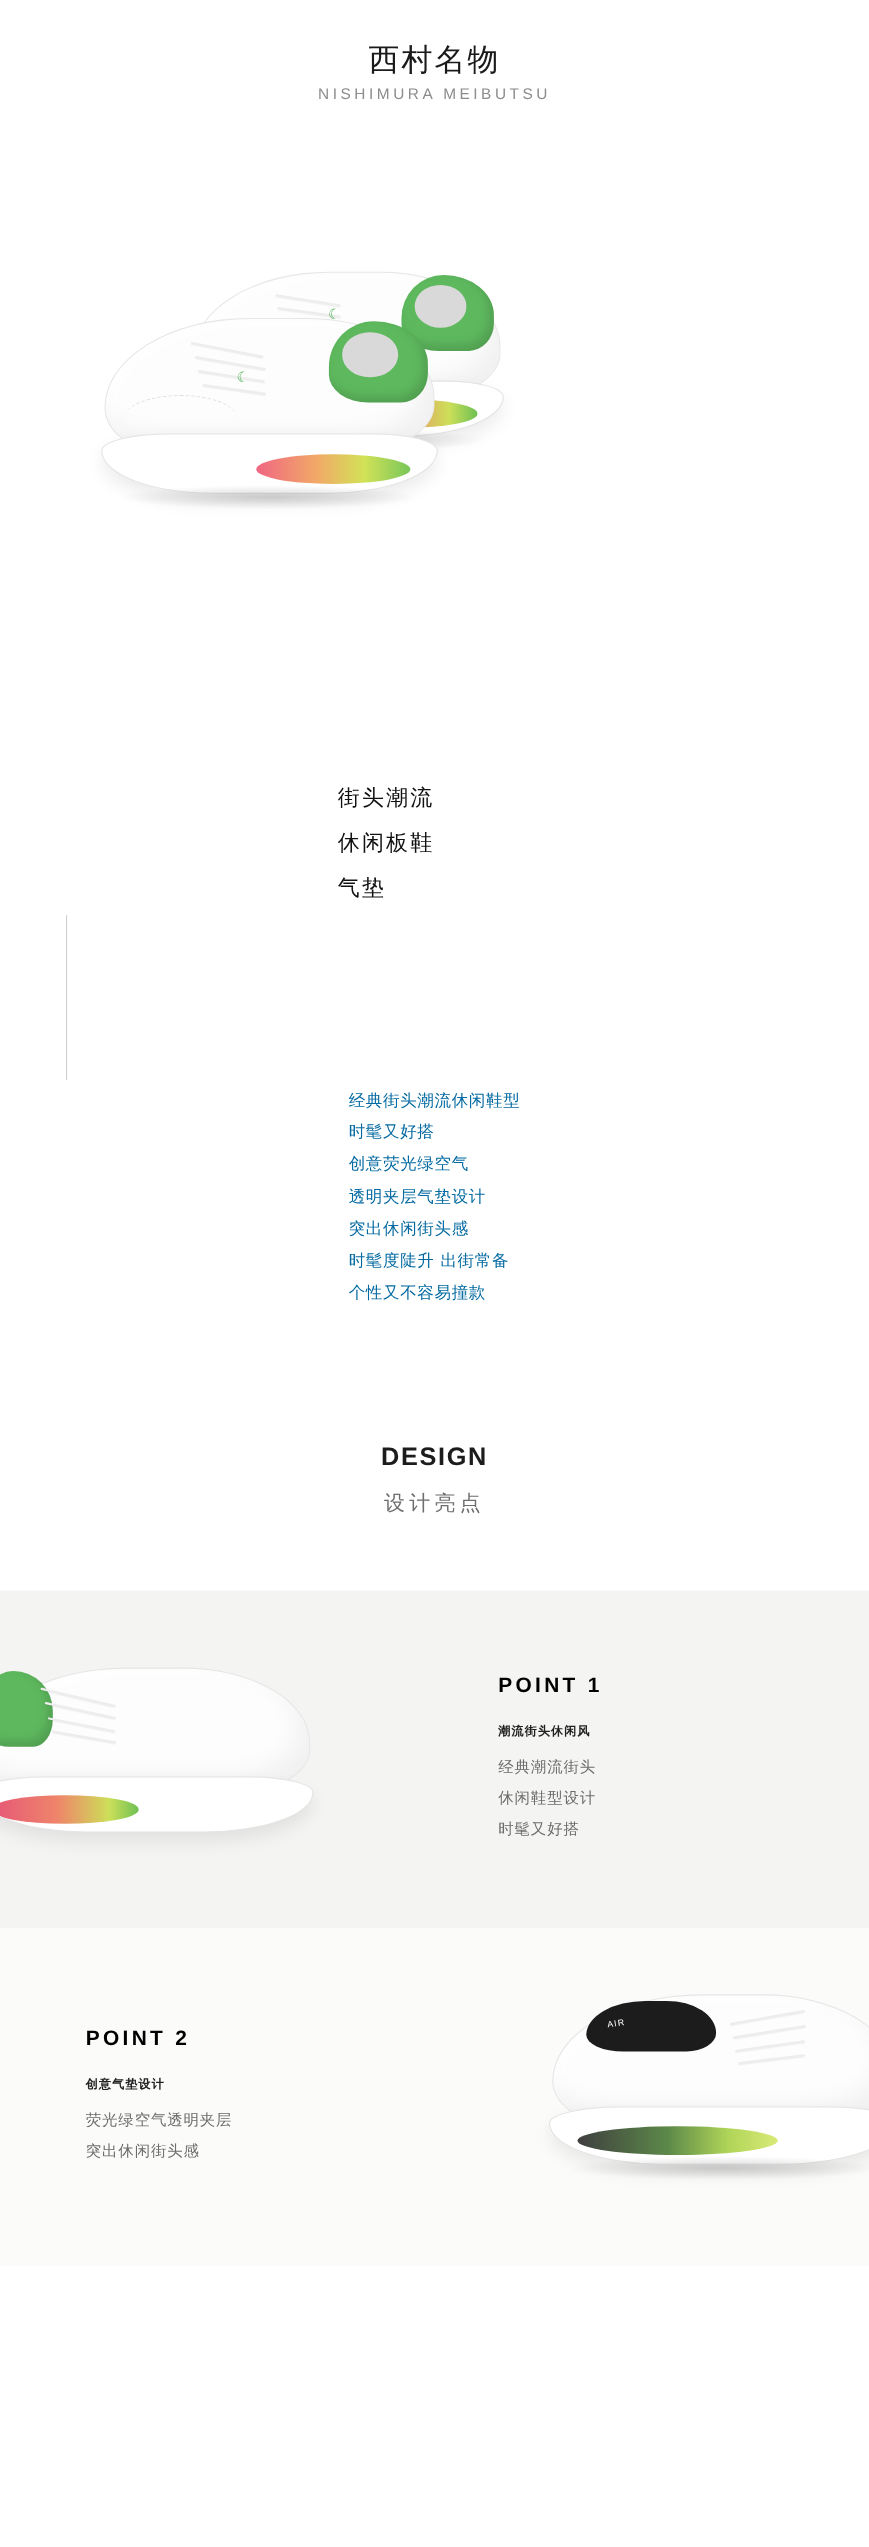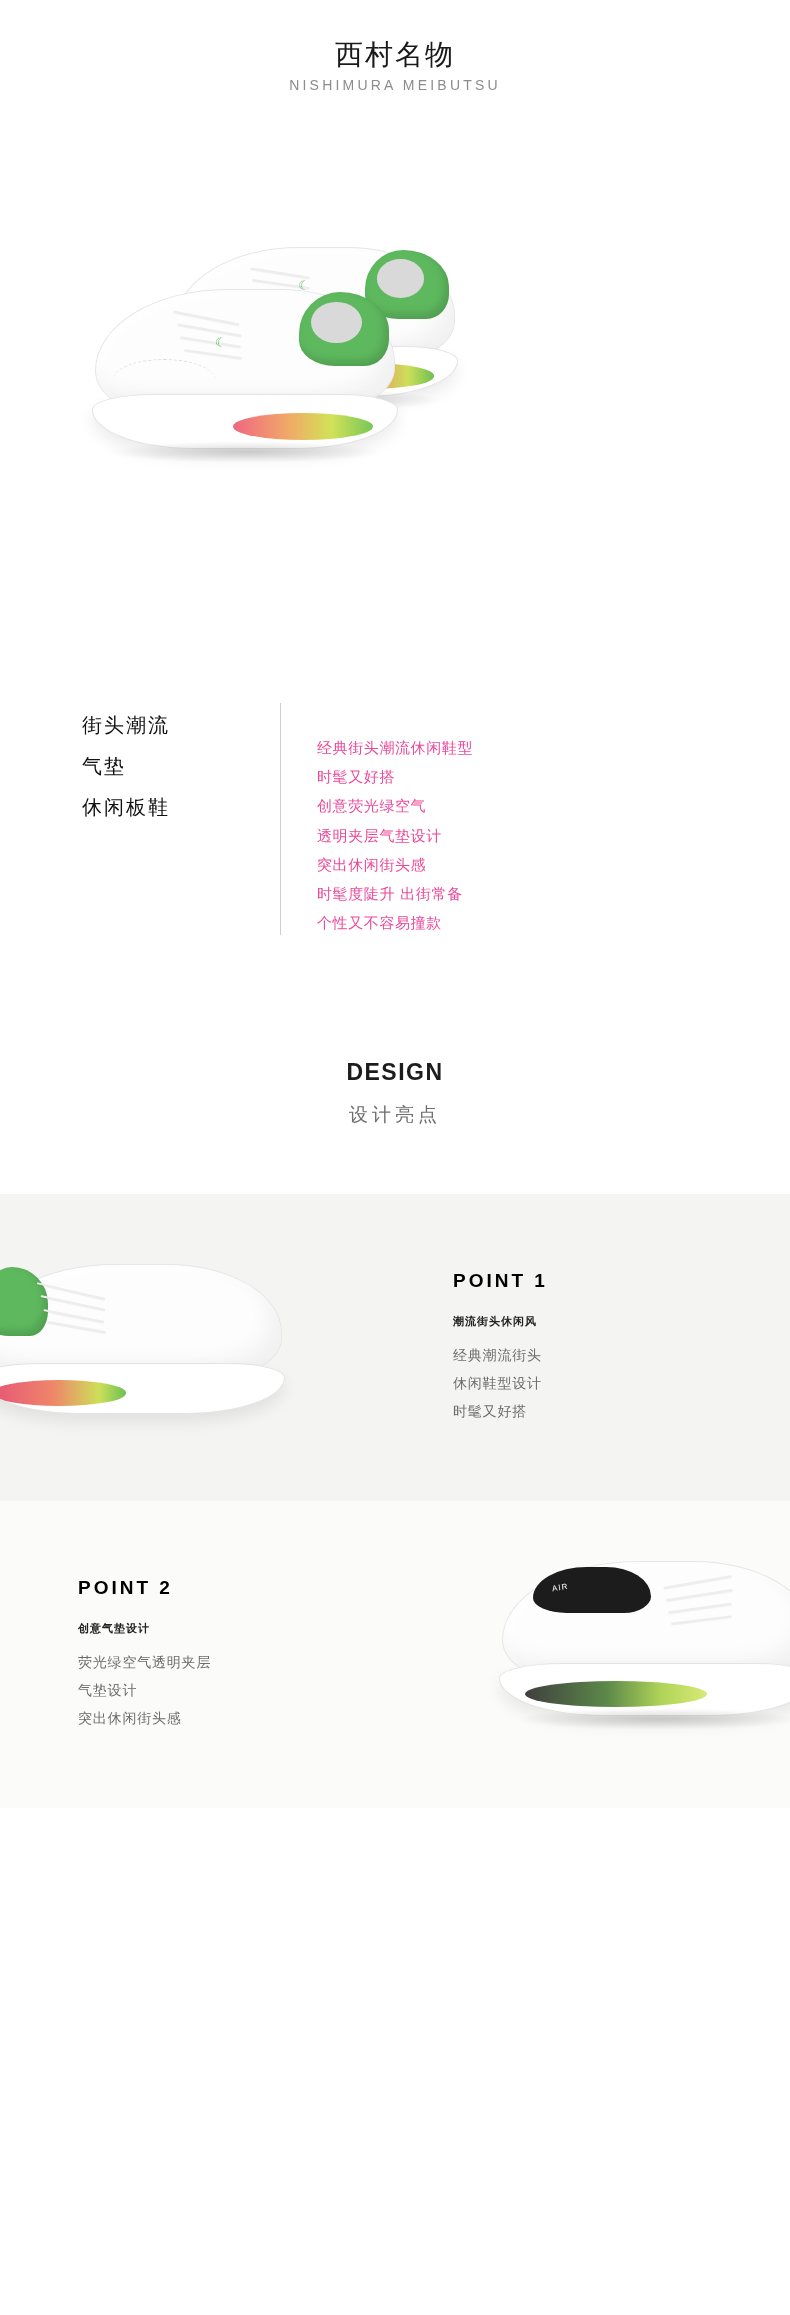--- a/index.html
+++ b/index.html
@@ -164,21 +164,22 @@
     color: #5eb95e;
     font-size: 13px;
     line-height: 12px;
   }
 
   
   .feature {
     margin-top: 130px;
     padding: 0 60px;
     display: flex;
-    align-items: flex-start;
+    align-items: center;
+    flex-direction: column;
   }
   .feature-title {
     width: 220px;
     padding-top: 6px;
     padding-left: 22px;
     font-size: 20px;
     line-height: 2.05;
     color: #111;
     letter-spacing: 2px;
     font-family: "DejaVu Sans", "Liberation Sans", sans-serif;
@@ -187,24 +188,23 @@
     width: 1px;
     align-self: stretch;
     background: #cfcfcf;
     margin: 4px 36px 4px 0;
     min-height: 150px;
   }
   .feature-list {
     list-style: none;
     font-size: 15px;
     line-height: 1.95;
-    color: #ec4899;
+    color: #0369a1;
     letter-spacing: 0.6px;
     font-family: "DejaVu Sans", "Liberation Sans", sans-serif;
-    margin-top: 35px;
   }
 
   
   .design {
     margin-top: 120px;
     text-align: center;
   }
   .design-en {
     font-size: 23px;
     font-weight: bold;
@@ -347,22 +347,22 @@
       </div>
       <div class="s-shadow"></div>
     </div>
 
   </div>
 </section>
 
 <section class="feature">
   <div class="feature-title">
     <div>街头潮流</div>
+    <div>休闲板鞋</div>
     <div>气垫</div>
-    <div>休闲板鞋</div>
   </div>
   <div class="feature-rule"></div>
   <ul class="feature-list">
     <li>经典街头潮流休闲鞋型</li>
     <li>时髦又好搭</li>
     <li>创意荧光绿空气</li>
     <li>透明夹层气垫设计</li>
     <li>突出休闲街头感</li>
     <li>时髦度陡升 出街常备</li>
     <li>个性又不容易撞款</li>
@@ -419,17 +419,16 @@
         <div class="s-air green" style="left:8%;right:auto;width:58%;"></div>
       </div>
       <div class="s-shadow"></div>
     </div>
   </div>
   <div class="point-text">
     <div class="point-label">POINT 2</div>
     <div class="point-head">创意气垫设计</div>
     <ul class="point-lines">
       <li>荧光绿空气透明夹层</li>
-      <li>气垫设计</li>
       <li>突出休闲街头感</li>
     </ul>
   </div>
 </section>
 
 </body></html>

